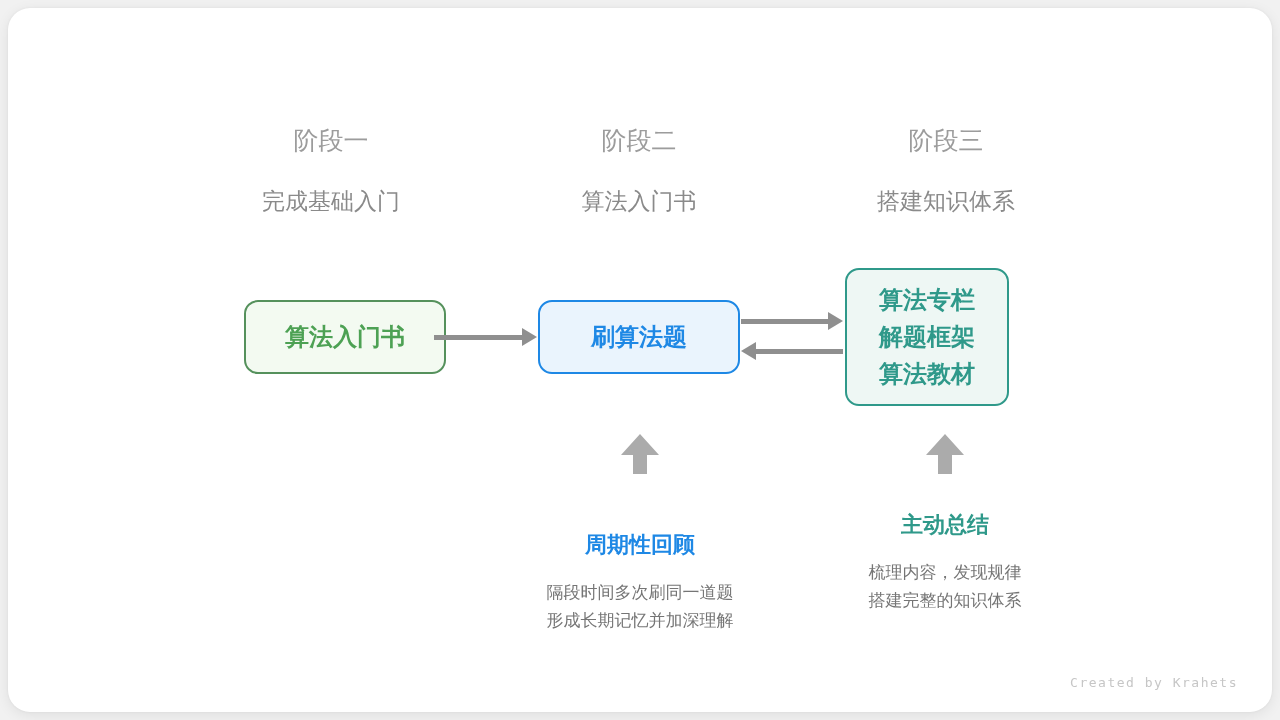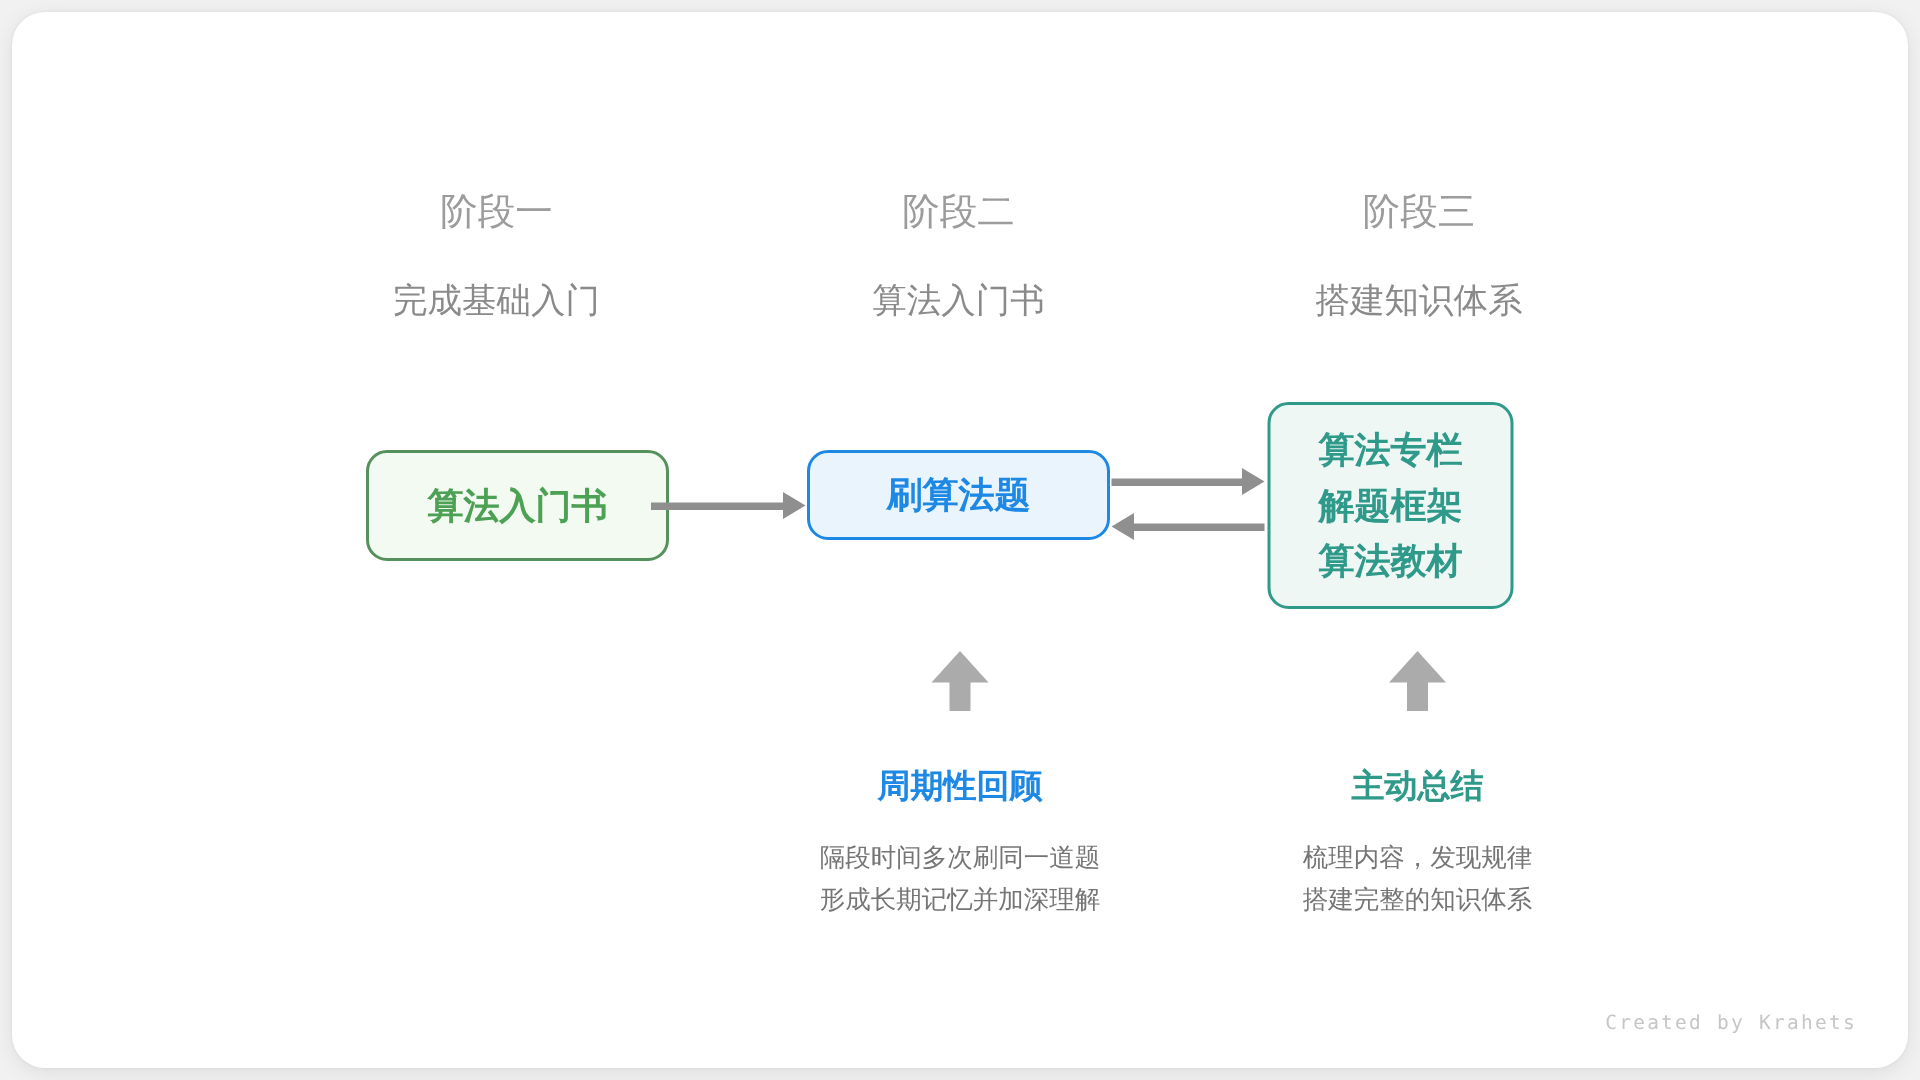--- a/index.html
+++ b/index.html
@@ -45,21 +45,21 @@
     font-weight: 700; font-size: 24px;
   }
   .node--green {
     left: 230px; top: 300px; width: 202px; height: 74px;
     border: 2.5px solid var(--green-border, #55915c);
     background: var(--green-bg, #f3faf1);
     color: var(--green-accent, #4da154);
     margin-left: 14px;
   }
   .node--blue {
-    left: 538px; top: 300px; width: 202px; height: 60px;
+    left: 538px; top: 300px; width: 202px; height: 74px;
     border: 2.5px solid var(--blue-accent, #1e88e5);
     background: var(--blue-bg, #eaf4fd);
     color: var(--blue-accent, #1e88e5);
   }
   .node--teal {
     left: 845px; top: 268px; width: 164px; height: 138px;
     border: 2.5px solid var(--teal-accent, #2f998a);
     background: var(--teal-bg, #eef7f4);
     color: var(--teal-accent, #2f998a);
     line-height: 37px;
@@ -89,21 +89,21 @@
   
   .up-arrow { position: absolute; width: 40px; height: 42px; }
   .up-arrow.u1 { left: 620px; top: 433px; }
   .up-arrow.u2 { left: 925px; top: 433px; }
 
   
   .annotation { position: absolute; width: 340px; text-align: center; }
   .annotation.an1 { left: 470px; top: 511px; }
   .annotation.an2 { left: 775px; top: 511px; }
   .annotation-title { font-size: 22px; line-height: 28px; font-weight: 700; }
-  .annotation.an1 .annotation-title { color: var(--blue-accent, #1e88e5); }
+  .annotation.an1 .annotation-title { color: var(--blue-accent, #1e88e5); margin-top: 20px; }
   .annotation.an2 .annotation-title { color: var(--teal-accent, #2f998a); }
   .annotation-body {
     margin-top: 19px;
     font-size: 17px; line-height: 28px;
     color: var(--body-gray, #757575);
   }
 
   
   .credit {
     position: absolute;

